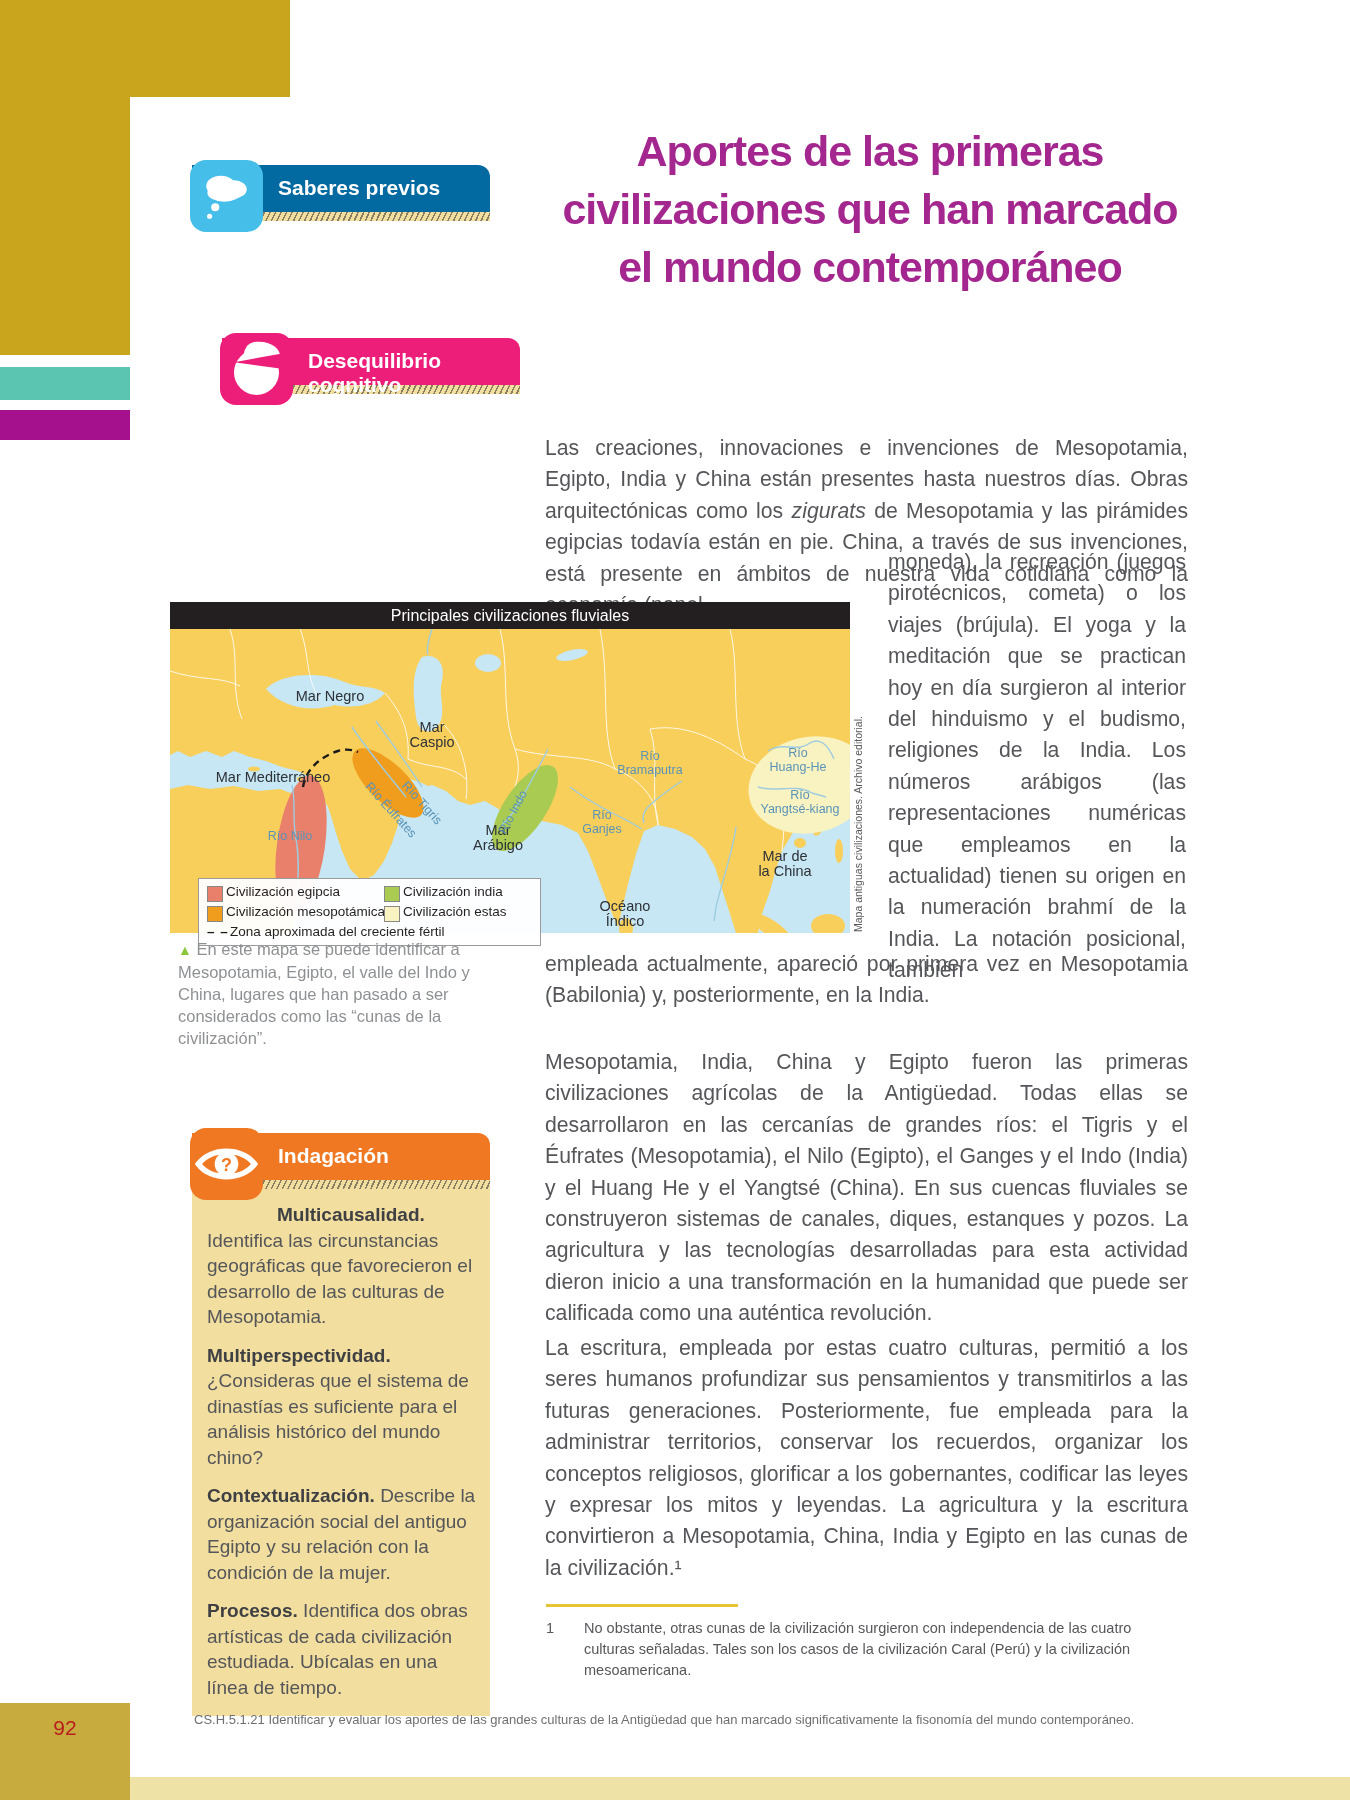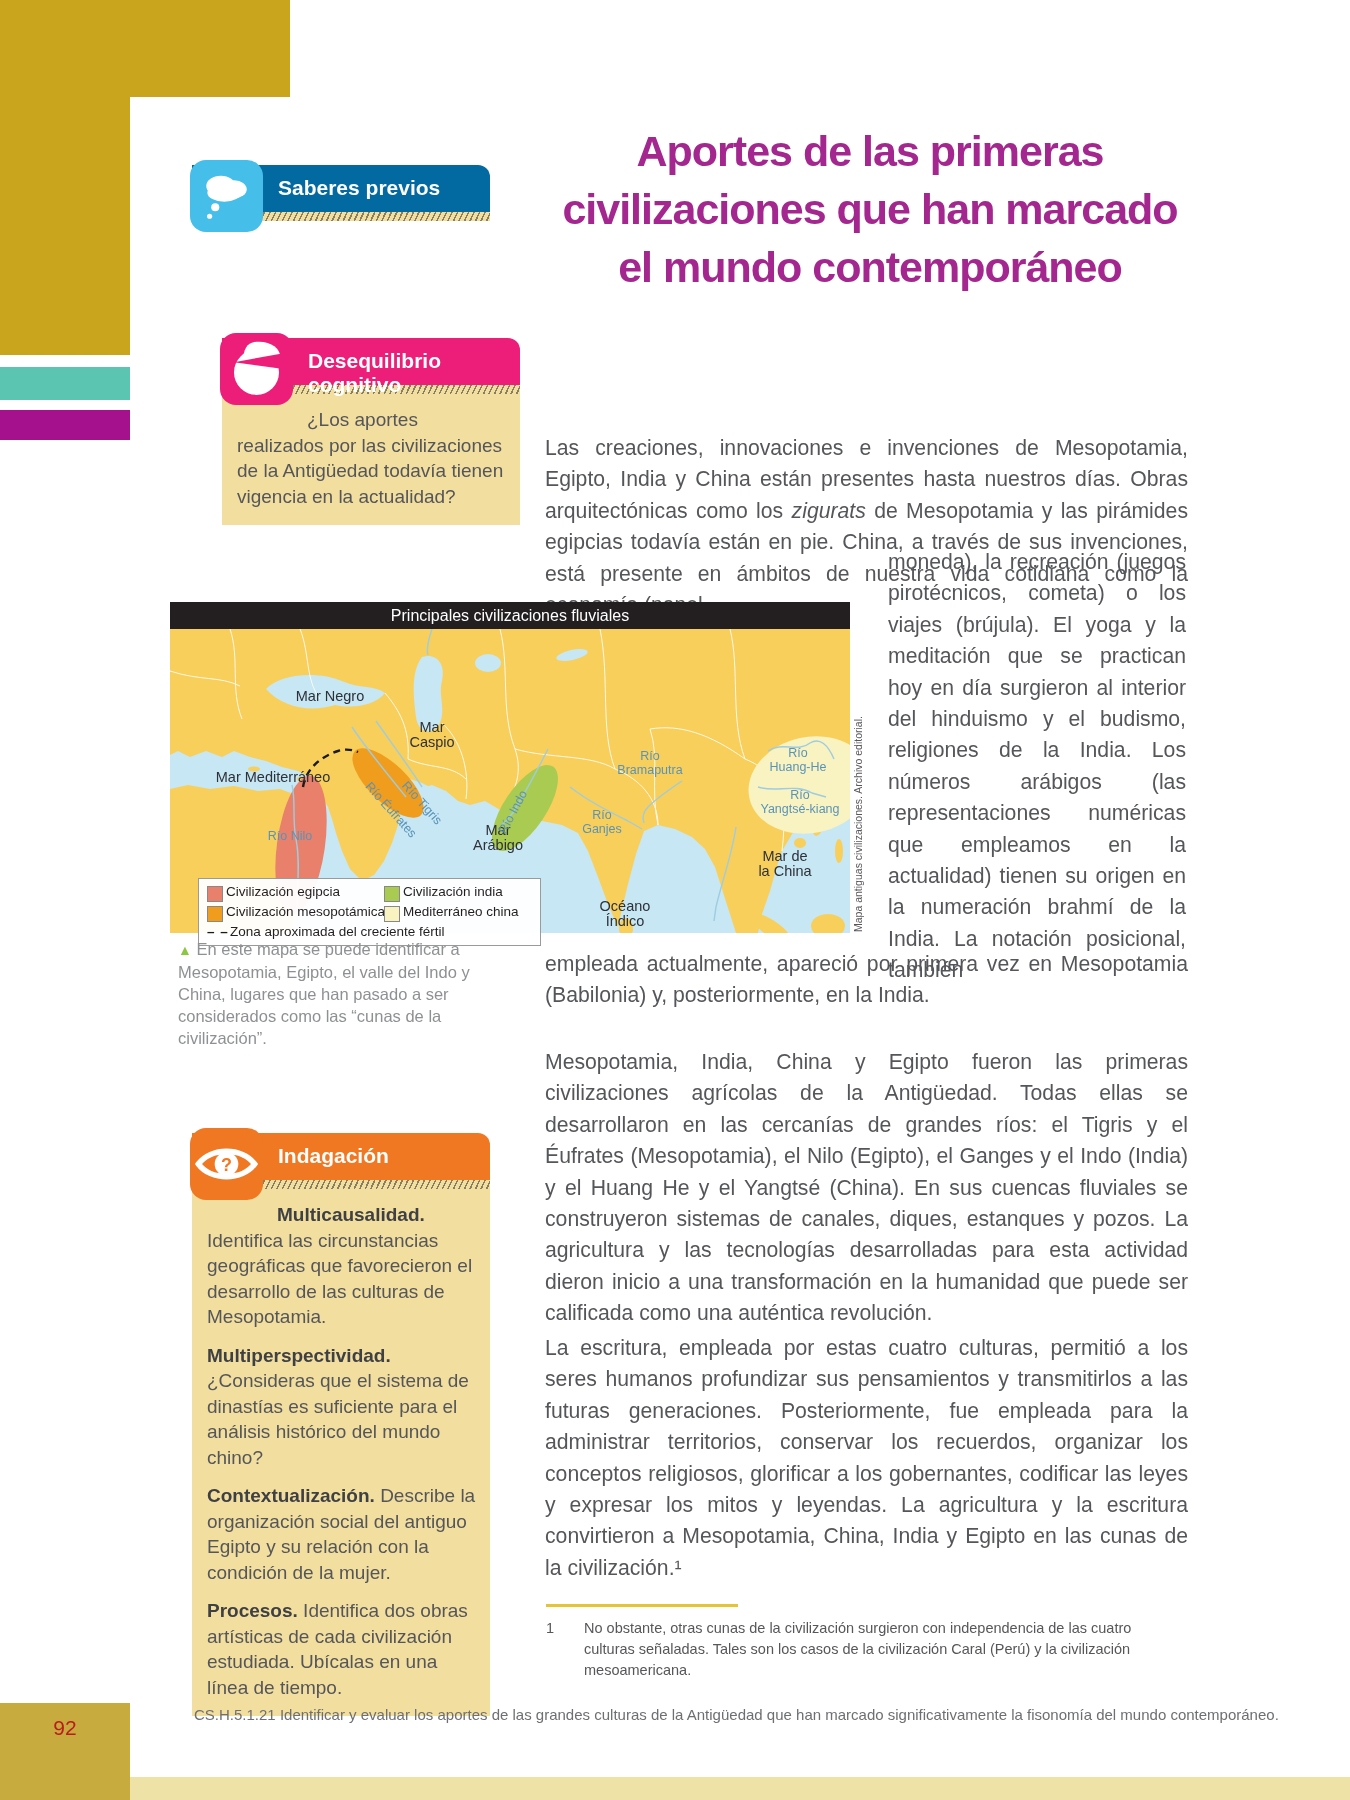--- a/index.html
+++ b/index.html
@@ -53,21 +53,21 @@
   .legend .dash{position:absolute;font-weight:bold;color:#1a1a1a;letter-spacing:1px;}
   .credit{left:852px;top:660px;height:272px;width:14px;writing-mode:vertical-rl;
       transform:rotate(180deg);font-size:10.5px;color:#58585C;text-align:left;}
   .caption{left:178px;top:938px;width:300px;font-size:16.5px;line-height:22px;color:#8E9194;}
   .caption .tri{color:#8DC63F;font-size:14px;}
 
   
   .fn-rule{left:546px;top:1604px;width:192px;height:3px;background:#E5C436;}
   .footnote{left:546px;top:1618px;width:640px;display:flex;font-size:14.5px;line-height:21px;color:#57575B;}
   .footnote .num{width:38px;flex:none;}
-  .standard{left:194px;top:1706px;width:1152px;font-size:15px;line-height:17px;color:#6E6F72;}
+  .standard{left:194px;top:1706px;width:1152px;font-size:13px;line-height:27px;color:#6E6F72;}
 
   svg text{font-family:"Liberation Sans",sans-serif;}
   .sea-lbl{fill:#2E3138;font-size:14.5px;}
   .riv-lbl{fill:#5A93B8;font-size:12.5px;}
 </style>
 </head>
 <body>
 
 <div id="page">
 
@@ -99,23 +99,20 @@
       <svg viewBox="0 0 64 64" width="73" height="72">
         <circle cx="32" cy="35" r="20" fill="#fff"></circle>
         <path d="M30 8 C44 6 54 14 53 22 L20 26 C20 14 24 9 30 8 Z" fill="#fff"></path>
         <path d="M12 26 L56 18 L56 32 Z" fill="#ED1E79"></path>
       </svg>
     </div>
     <div class="hdr hdr-pink">
       <span class="ttl">Desequilibrio cognitivo</span>
     </div>
     <div class="hatch"></div>
-    <div class="bd">
-      <p class="first">¿Los aportes realizados por las civilizaciones de la Antigüedad todavía tienen vigencia en la actualidad?</p>
-    </div>
   </div>
 
   <div class="abs main-title">Aportes de las primeras civilizaciones que han marcado el mundo contemporáneo</div>
 
   <div class="abs body-txt p1a"><span>Las creaciones, innovaciones e invenciones de Mesopotamia, Egipto, India y China están presentes hasta nuestros días. Obras arquitectónicas como los </span><i>zigurats</i><span> de Mesopotamia y las pirámides egipcias todavía están en pie. China, a través de sus invenciones, está presente en ámbitos de nuestra vida cotidiana como la economía (papel</span></div>
 
   <div class="abs body-txt p1b">moneda), la recreación (juegos pirotécnicos, cometa) o los viajes (brújula). El yoga y la meditación que se practican hoy en día surgieron al interior del hinduismo y el budismo, religiones de la India. Los números arábigos (las representaciones numéricas que empleamos en la actualidad) tienen su origen en la numeración brahmí de la India. La notación posicional, también</div>
 
   <div class="abs body-txt p1c">empleada actualmente, apareció por primera vez en Mesopotamia (Babilonia) y, posteriormente, en la India.</div>
 
@@ -216,21 +213,21 @@
     </svg>
     
     <div class="legend">
       <span class="sw" style="left:8px;top:7px;background:#E8806B;"></span>
       <span class="lb" style="left:27px;top:5px;">Civilización egipcia</span>
       <span class="sw" style="left:185px;top:7px;background:#AACB52;"></span>
       <span class="lb" style="left:204px;top:5px;">Civilización india</span>
       <span class="sw" style="left:8px;top:27px;background:#F09D1E;"></span>
       <span class="lb" style="left:27px;top:25px;">Civilización mesopotámica</span>
       <span class="sw" style="left:185px;top:27px;background:#F9F3C2;"></span>
-      <span class="lb" style="left:204px;top:25px;">Mediterráneo china</span>
+      <span class="lb" style="left:204px;top:25px;">Civilización estas</span>
       <span class="dash" style="left:8px;top:45px;">– –</span>
       <span class="lb" style="left:31px;top:45px;">Zona aproximada del creciente fértil</span>
     </div>
   </div>
 
   <div class="abs credit">Mapa antiguas civilizaciones. Archivo editorial.</div>
 
   <div class="abs caption"><span class="tri">▲</span><span> En este mapa se puede identificar a Mesopotamia, Egipto, el valle del Indo y China, lugares que han pasado a ser considerados como las “cunas de la civilización”.</span></div>
 
   <div class="abs body-txt p2">Mesopotamia, India, China y Egipto fueron las primeras civilizaciones agrícolas de la Antigüedad. Todas ellas se desarrollaron en las cercanías de grandes ríos: el Tigris y el Éufrates (Mesopotamia), el Nilo (Egipto), el Ganges y el Indo (India) y el Huang He y el Yangtsé (China). En sus cuencas fluviales se construyeron sistemas de canales, diques, estanques y pozos. La agricultura y las tecnologías desarrolladas para esta actividad dieron inicio a una transformación en la humanidad que puede ser calificada como una auténtica revolución.</div>

